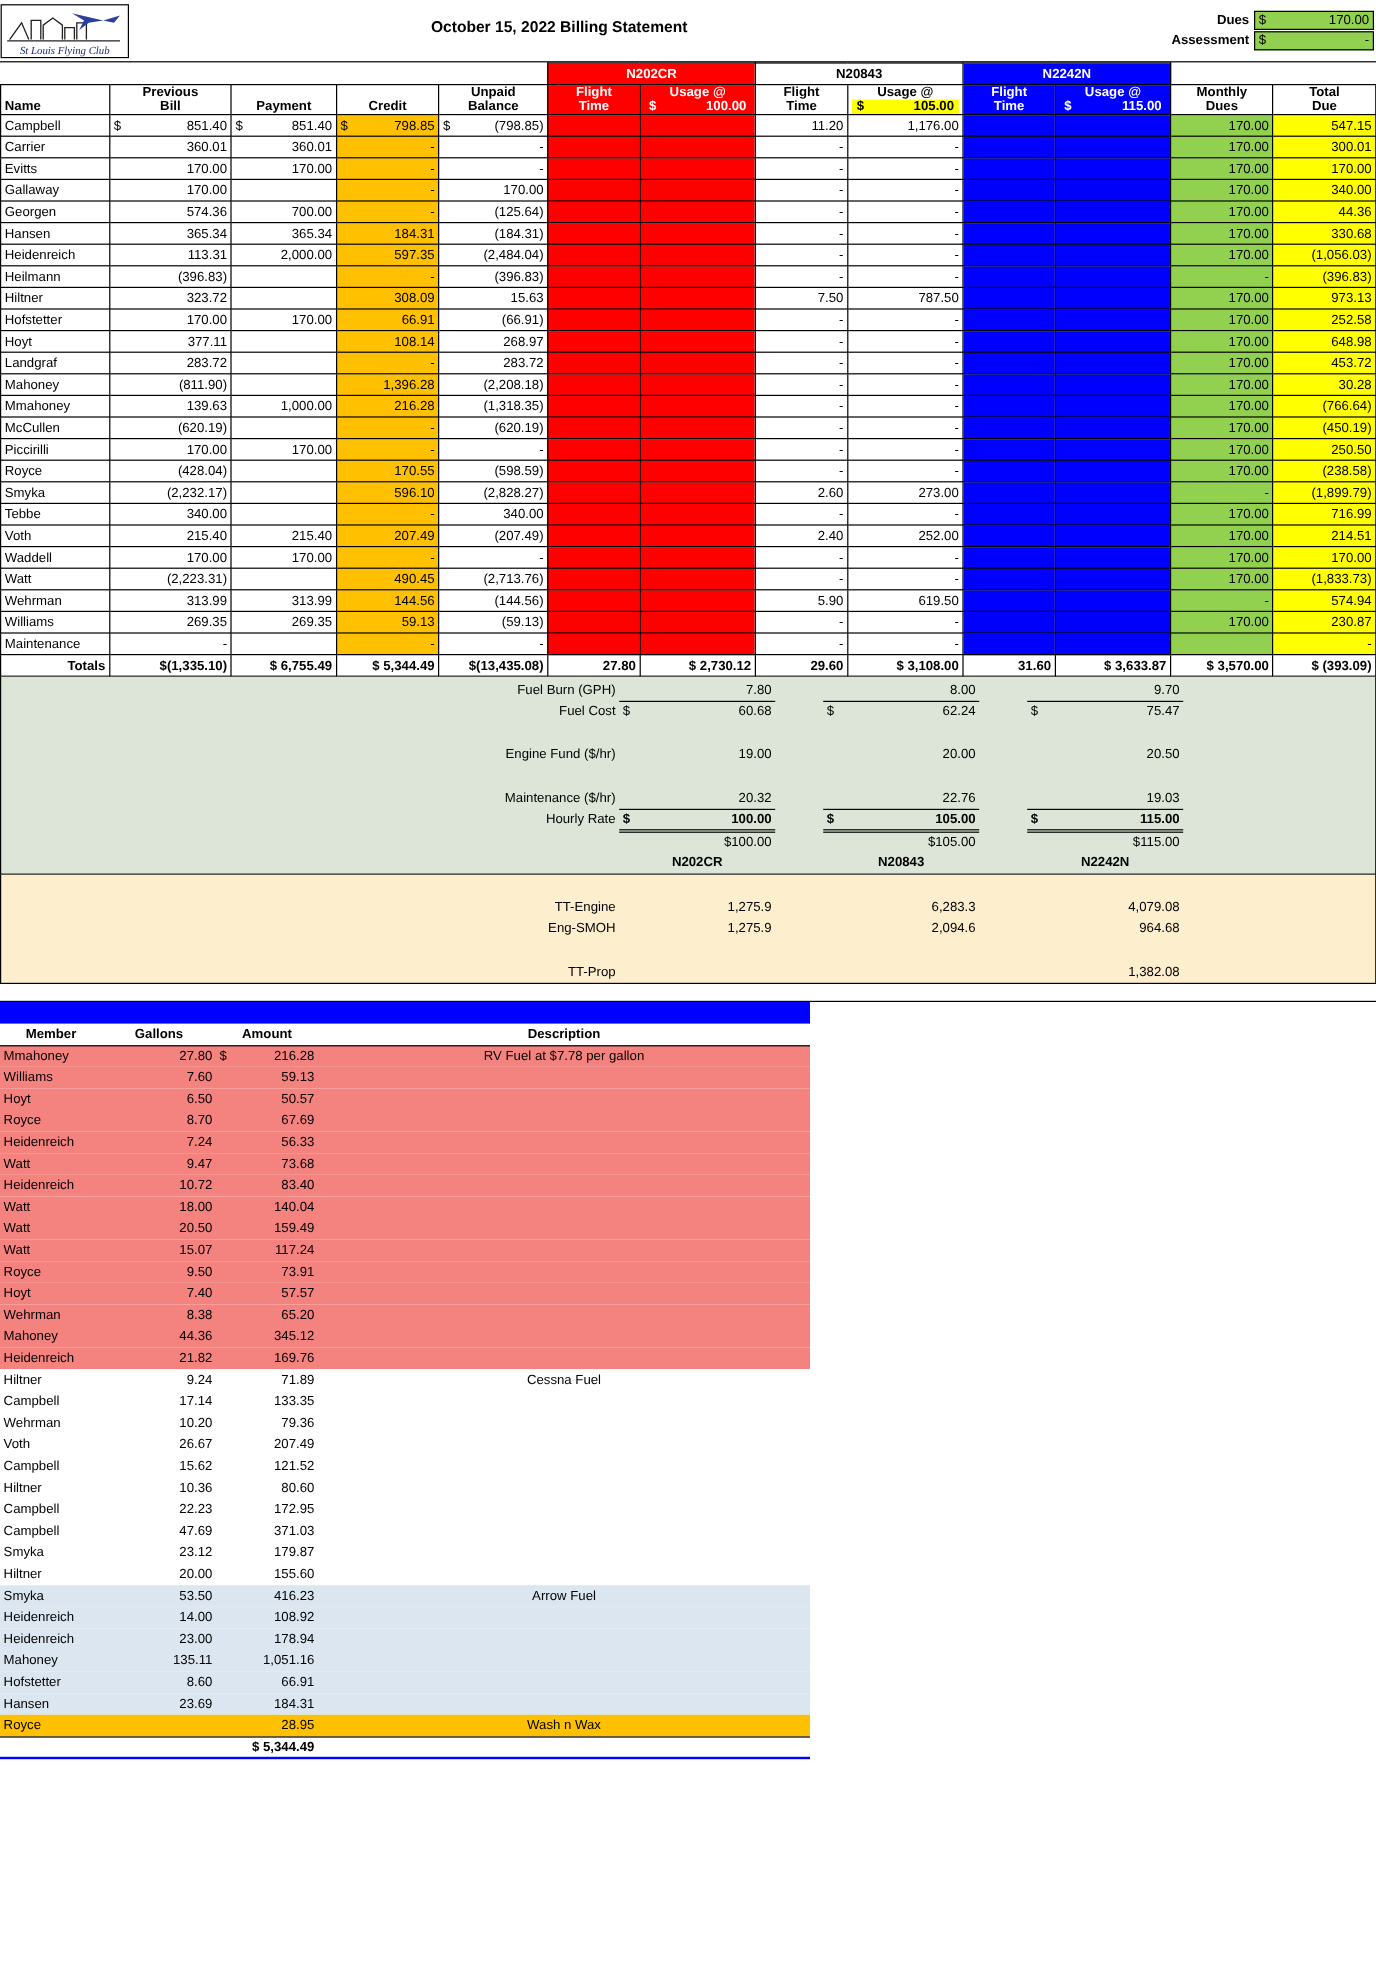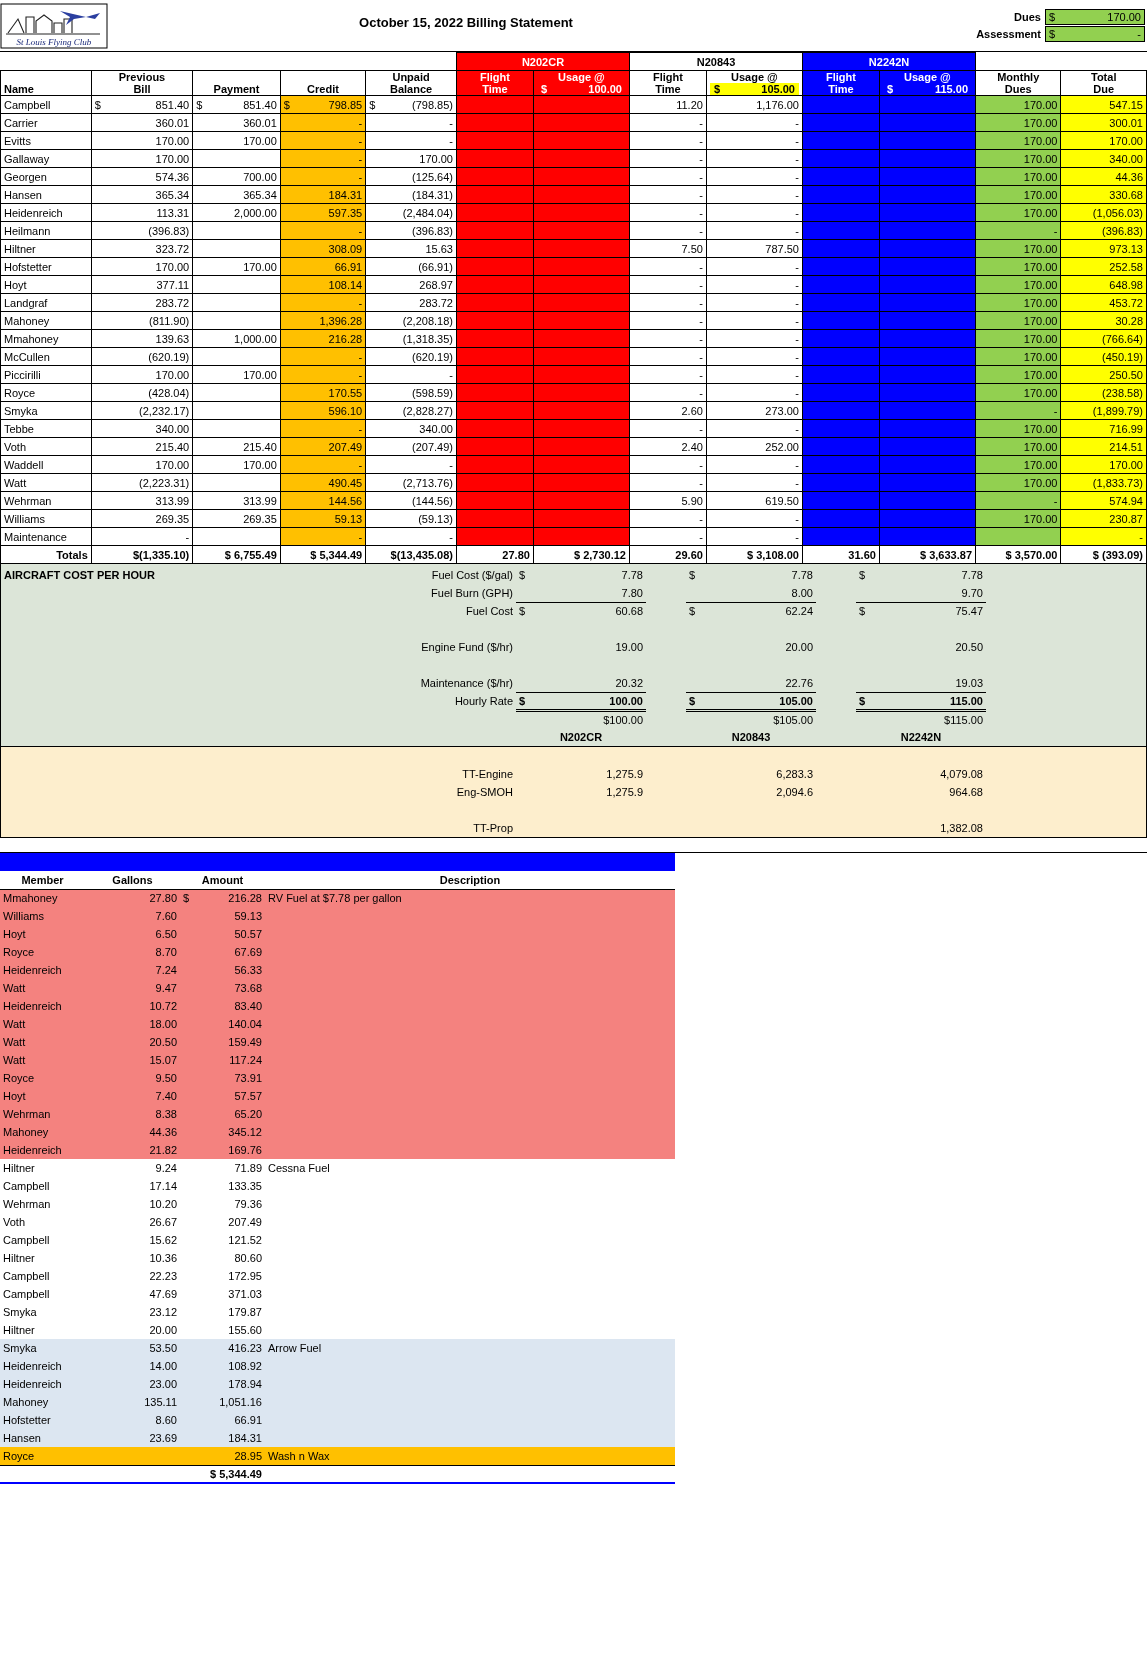--- a/index.html
+++ b/index.html
@@ -115,21 +115,21 @@
   table.fuel { border-collapse: collapse; width: 1147px; table-layout: fixed; }
   table.fuel td, table.fuel th { font-size: 11px; height: 18px; padding: 0 3px; }
   .fuel-bluebar td { background: #0000ff; height: 16px; }
   th.fh { font-weight: bold; text-align: center; border-bottom: 1px solid #000; }
   .r-red td { background: #f4827f; }
   .r-white td { background: #ffffff; }
   .r-blue td { background: #dce6f1; }
   .r-gold td { background: #ffc000; }
   td.fname { text-align: left; }
   td.fnum { text-align: right; }
-  td.fdesc { text-align: left; margin-top: 29px; }
+  td.fdesc { text-align: center; margin-top: 29px; }
   .grand td { font-weight: bold; text-align: right; border-top: 1px solid #000; }
   .bottomrule { border-top: 2px solid #0000ff; height: 3px; }
 </style>
 </head>
 <body>
 
 <div class="page">
 
   <div class="topbar">
     <div class="logo-cell">
@@ -648,30 +648,20 @@
           <col style="width:285px">
           <col style="width:130px">
         <col style="width:40px">
           <col style="width:130px">
         <col style="width:40px">
           <col style="width:130px">
           <col style="width:162px">
       </colgroup>
       <tbody id="cost-body">
           <tr>
-            <td class="sect">AIRCRAFT COST PER HOUR</td>
-            <td class="lbl">Fuel Cost ($/gal)</td>
-            <td class="val"><span class="dollar">$</span><span>7.78</span></td>
-            <td></td>
-            <td class="val"><span class="dollar">$</span><span>7.78</span></td>
-            <td></td>
-            <td class="val"><span class="dollar">$</span><span>7.78</span></td>
-            <td></td>
-          </tr>
-          <tr>
             <td class="sect"></td>
             <td class="lbl">Fuel Burn (GPH)</td>
             <td class="val uline"><span>7.80</span></td>
             <td></td>
             <td class="val uline"><span>8.00</span></td>
             <td></td>
             <td class="val uline"><span>9.70</span></td>
             <td></td>
           </tr>
           <tr>

